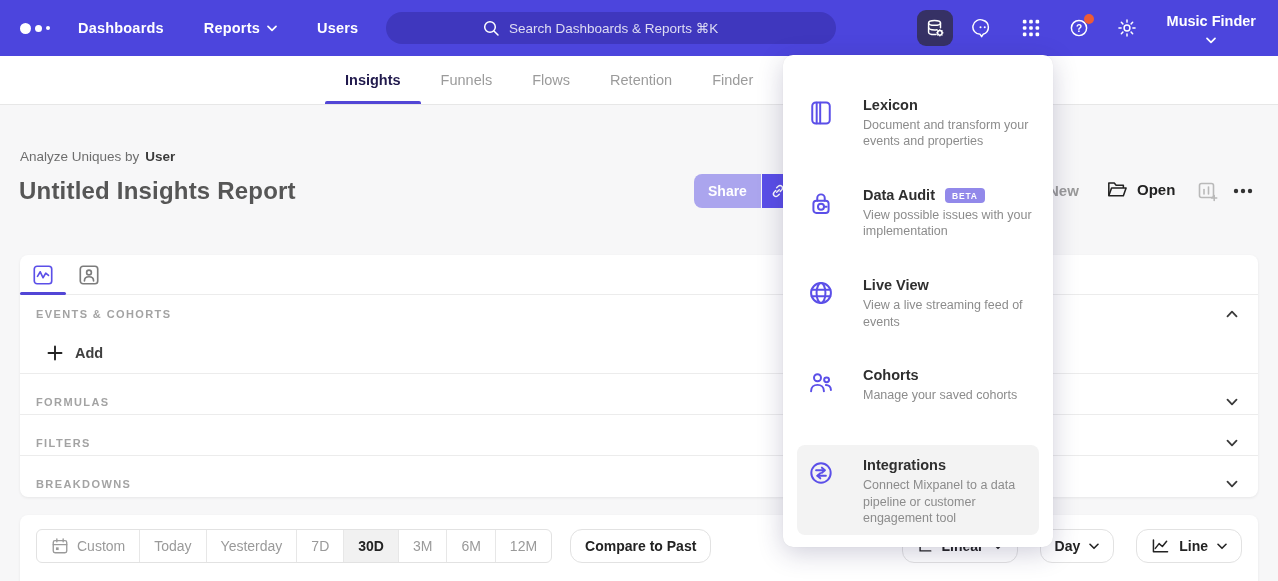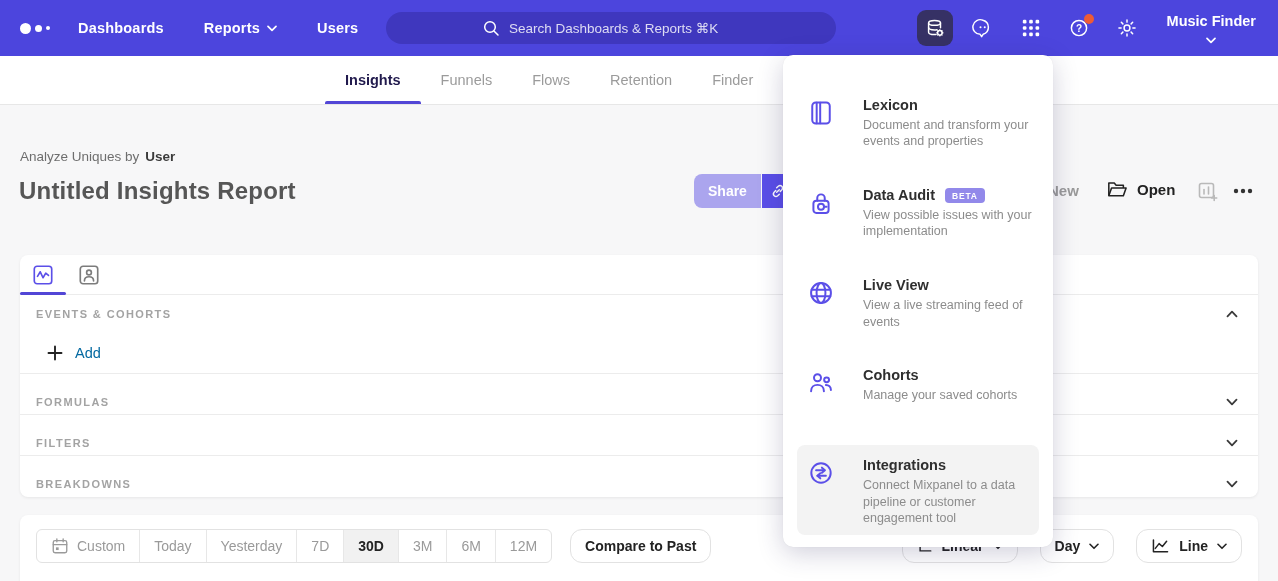--- a/index.html
+++ b/index.html
@@ -44,21 +44,21 @@
   .more-btn { position:absolute; left:1231px; top:184px; color:#333; cursor:pointer; }
 
   
   .main-card { position:absolute; left:20px; top:255px; width:1238px; height:242px; background:#fff; border-radius:8px; box-shadow:0 1px 3px rgba(0,0,0,0.07); }
   .icon-tabs { display:flex; height:40px; border-bottom:1px solid #ececec; }
   .icon-tab { width:46px; display:flex; align-items:center; justify-content:center; position:relative; cursor:pointer; color:#7c7c7c; }
   .icon-tab.active { color:#5B4FE8; }
   .icon-tab.active::after { content:""; position:absolute; left:0; right:0; bottom:-1px; height:3px; background:#5246D6; border-radius:2px; }
   .sec-head { height:38px; display:flex; align-items:center; padding:0 20px 0 16px; justify-content:space-between; cursor:pointer; }
   .sec-label { font-size:11px; font-weight:700; letter-spacing:1.4px; color:#a3a3a3; }
-  .add-row { height:40px; display:flex; align-items:center; gap:12px; padding-left:27px; color:#0369a1; font-size:14.5px; font-weight:400; cursor:pointer; }
+  .add-row { height:40px; display:flex; align-items:center; gap:12px; padding-left:27px; color:#404040; font-size:14.5px; font-weight:700; cursor:pointer; }
   .sec-row { height:41px; border-top:1px solid #ececec; display:flex; align-items:center; justify-content:space-between; padding:16px 20px 0 16px; cursor:pointer; }
   .chev { color:#3a3a3a; }
 
   
   .bottom-card { position:absolute; left:20px; top:515px; width:1238px; height:90px; background:#fff; border-radius:8px; box-shadow:0 1px 3px rgba(0,0,0,0.07); }
   .controls { position:absolute; left:16px; right:16px; top:14px; display:flex; justify-content:space-between; }
   .left-controls { display:flex; gap:18px; }
   .segmented { display:flex; height:34px; border:1px solid #e2e2e2; border-radius:6px; overflow:hidden; background:#fff; }
   .seg-item { display:flex; align-items:center; gap:8px; padding:0 14px; font-size:14px; color:#9a9a9a; border-left:1px solid #e7e7e7; cursor:pointer; white-space:nowrap; }
   .seg-item:first-child { border-left:none; }

